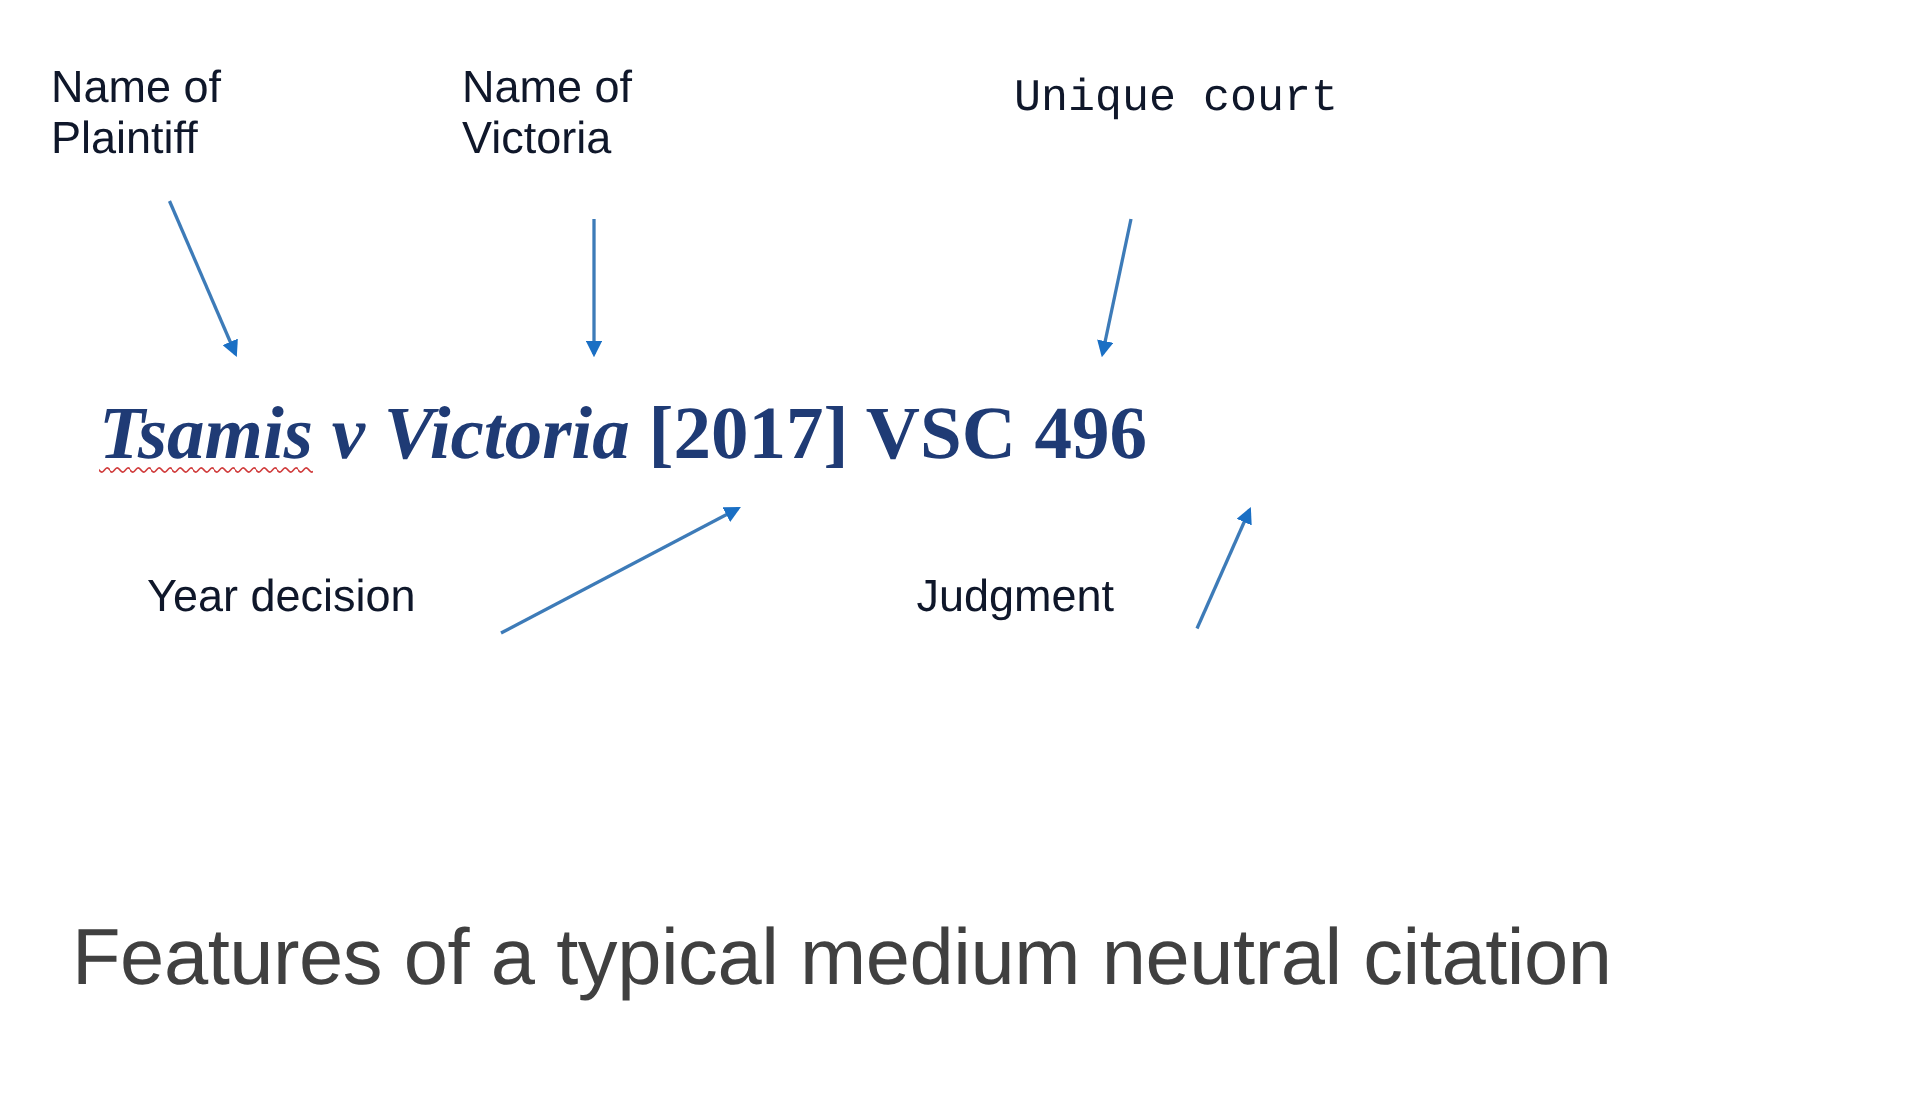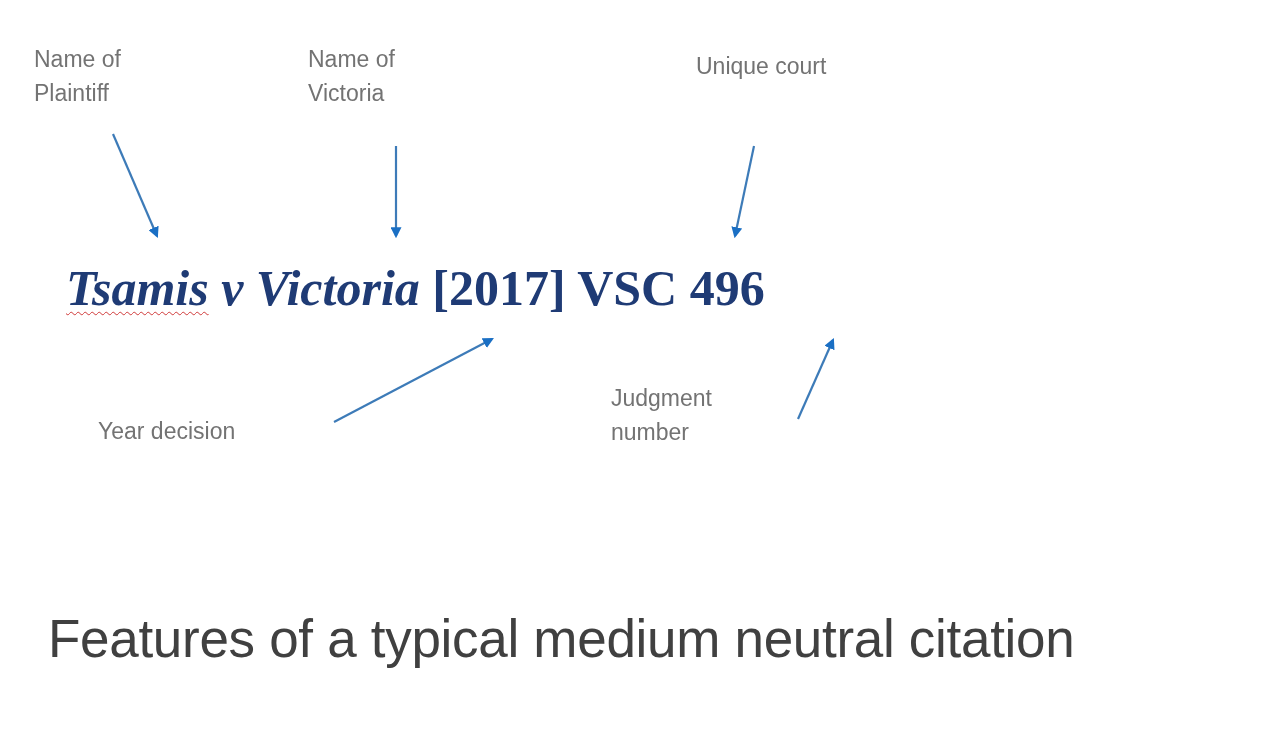--- a/index.html
+++ b/index.html
@@ -1,22 +1,22 @@
 <!DOCTYPE html>
 <html><head>
 <meta charset="utf-8">
 <style>
   html, body { margin:0; padding:0; background:#ffffff; }
   body { width:1280px; height:733px; position:relative; overflow:hidden; }
   .label {
     position:absolute;
     font-family: "Liberation Sans", sans-serif;
-    font-size:23px;
+    font-size:30px;
     line-height:34px;
-    color:#737373;
+    color:#0f172a;
     white-space:nowrap;
   }
   .citation {
     position:absolute;
     left:50px; top:256px;
     font-family: "Liberation Serif", serif;
     font-weight:bold;
     font-size:50px;
     line-height:64px;
     color:#1f3b75;
@@ -47,35 +47,34 @@
 <div class="label" style="left:34px; top:42px;">
   <div>Name of</div>
   <div>Plaintiff</div>
 </div>
 
 <div class="label" style="left:308px; top:42px;">
   <div>Name of</div>
   <div>Victoria</div>
 </div>
 
-<div class="label" style="left:696px; top:49px;">
+<div class="label" style="left:676px; top:49px;font-family:Liberation Mono, monospace;">
   <div>Unique court</div>
 </div>
 
 <div class="citation">
   <span class="it plaintiff">Tsamis</span><span class="it"> v </span><span class="it">Victoria</span><span> [2017]</span><span> VSC</span><span> 496</span>
 </div>
 
-<div class="label" style="left:98px; top:381px;margin-top:33px;">
+<div class="label" style="left:98px; top:381px;">
   <div>Year decision</div>
 </div>
 
 <div class="label" style="left:611px; top:381px;">
   <div>Judgment</div>
-  <div>number</div>
 </div>
 
 <svg class="arrows" width="1280" height="733" viewBox="0 0 1280 733">
   <defs>
     <marker id="ah" viewBox="0 0 10 10" refX="8" refY="5" markerWidth="5" markerHeight="5" orient="auto-start-reverse">
       <path d="M0,0 L10,5 L0,10 z" fill="#1a6fc4"></path>
     </marker>
   </defs>
   <line x1="113" y1="134" x2="157" y2="236" stroke="#3d7bb8" stroke-width="2.2" marker-end="url(#ah)"></line>
   <line x1="396" y1="146" x2="396" y2="236" stroke="#3d7bb8" stroke-width="2.2" marker-end="url(#ah)"></line>

